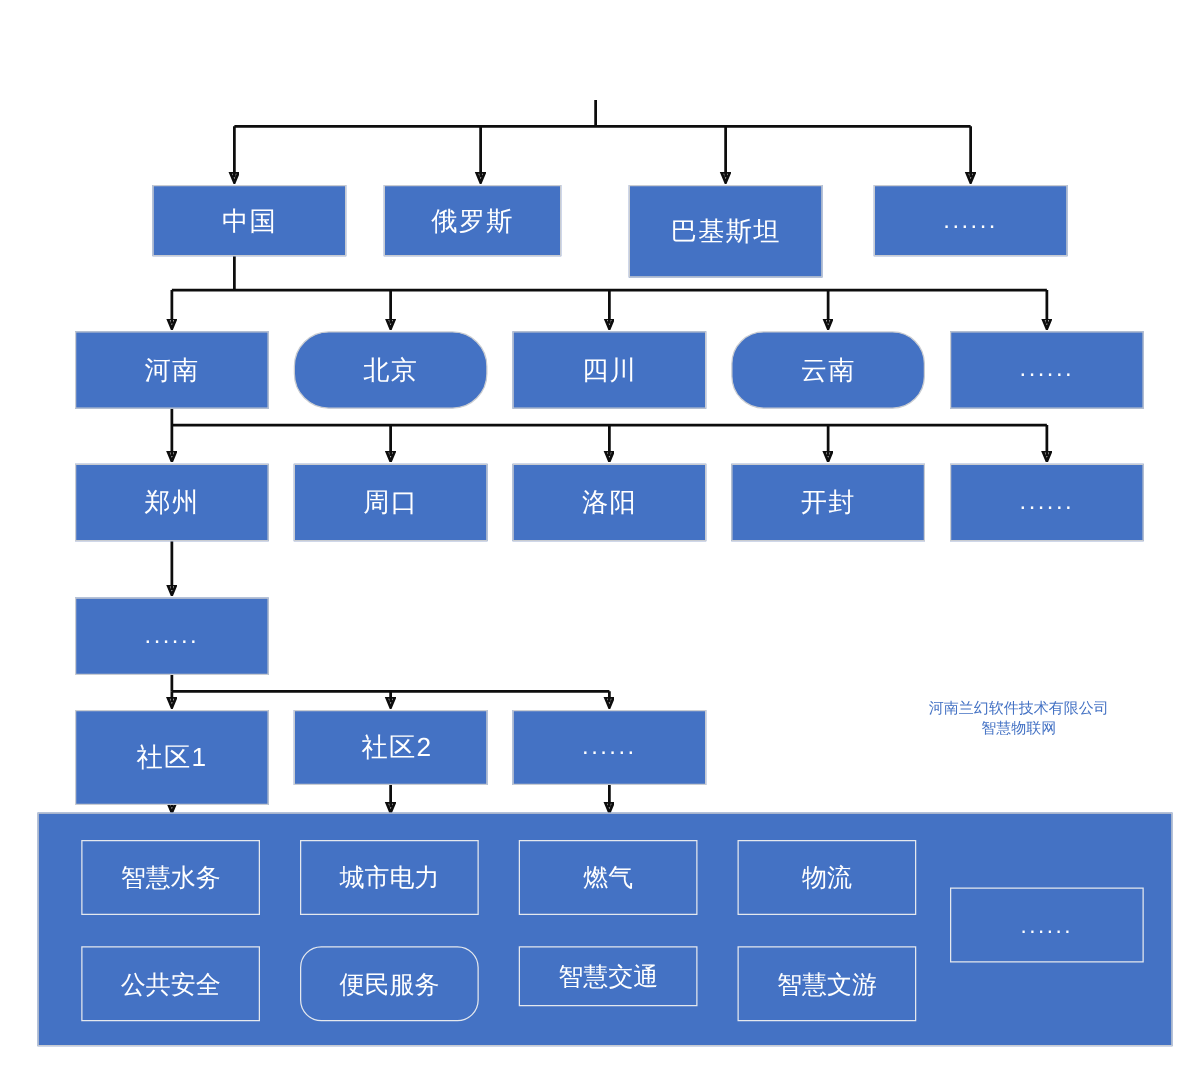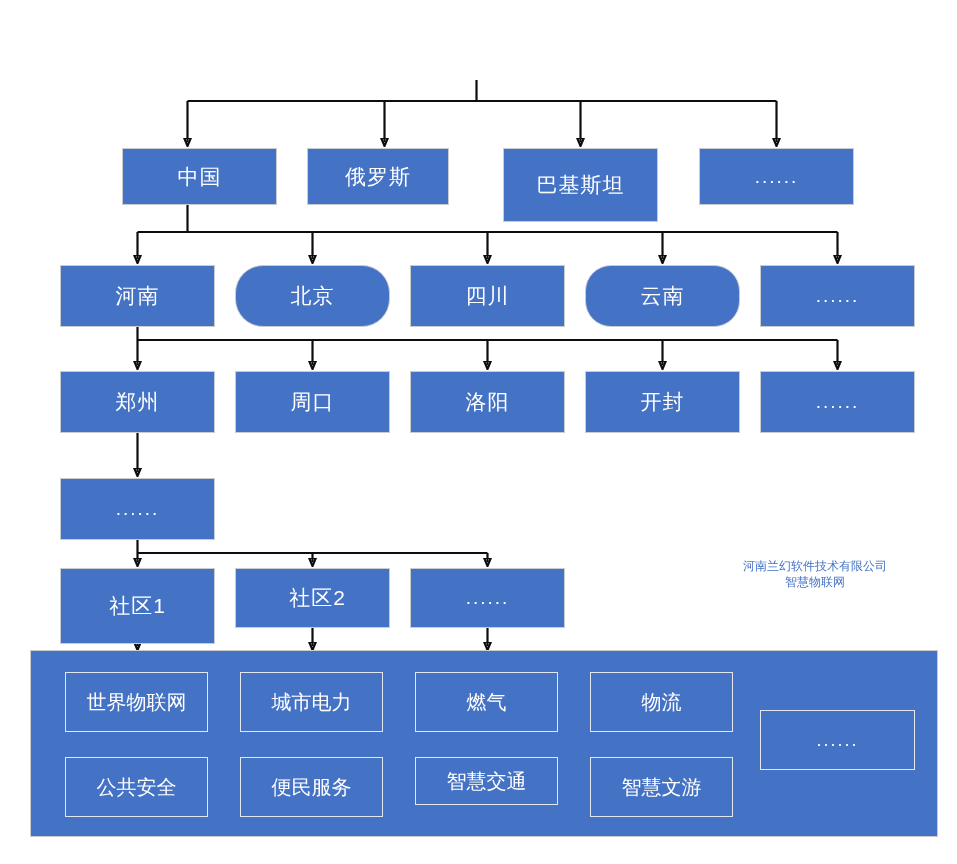--- a/index.html
+++ b/index.html
@@ -151,35 +151,35 @@
         <span>社区2</span>
       </div>
       <div class="node dots" style="left: 410px; top: 568px; width: 155px; height: 60px;">
         <span>......</span>
       </div>
     </div>
 
   <div class="panel" id="services-panel" style="left: 30px; top: 650px; width: 908px; height: 187px;"></div>
   <div id="services-host">
       <div class="subnode" style="left: 65px; top: 672px; width: 143px; height: 60px;">
-        <span>世界物联网</span>
+        <span>智慧水务</span>
       </div>
       <div class="subnode" style="left: 240px; top: 672px; width: 143px; height: 60px;">
         <span>城市电力</span>
       </div>
       <div class="subnode" style="left: 415px; top: 672px; width: 143px; height: 60px;">
         <span>燃气</span>
       </div>
       <div class="subnode" style="left: 590px; top: 672px; width: 143px; height: 60px;">
         <span>物流</span>
       </div>
       <div class="subnode" style="left: 65px; top: 757px; width: 143px; height: 60px;">
         <span>公共安全</span>
       </div>
-      <div class="subnode" style="left: 240px; top: 757px; width: 143px; height: 60px;">
+      <div class="subnode" style="left: 240px; top: 757px; width: 143px; height: 60px; border-radius: 17px;">
         <span>便民服务</span>
       </div>
       <div class="subnode" style="left: 415px; top: 757px; width: 143px; height: 48px;">
         <span>智慧交通</span>
       </div>
       <div class="subnode" style="left: 590px; top: 757px; width: 143px; height: 60px;">
         <span>智慧文游</span>
       </div>
       <div class="subnode dots" style="left: 760px; top: 710px; width: 155px; height: 60px;">
         <span>......</span>

